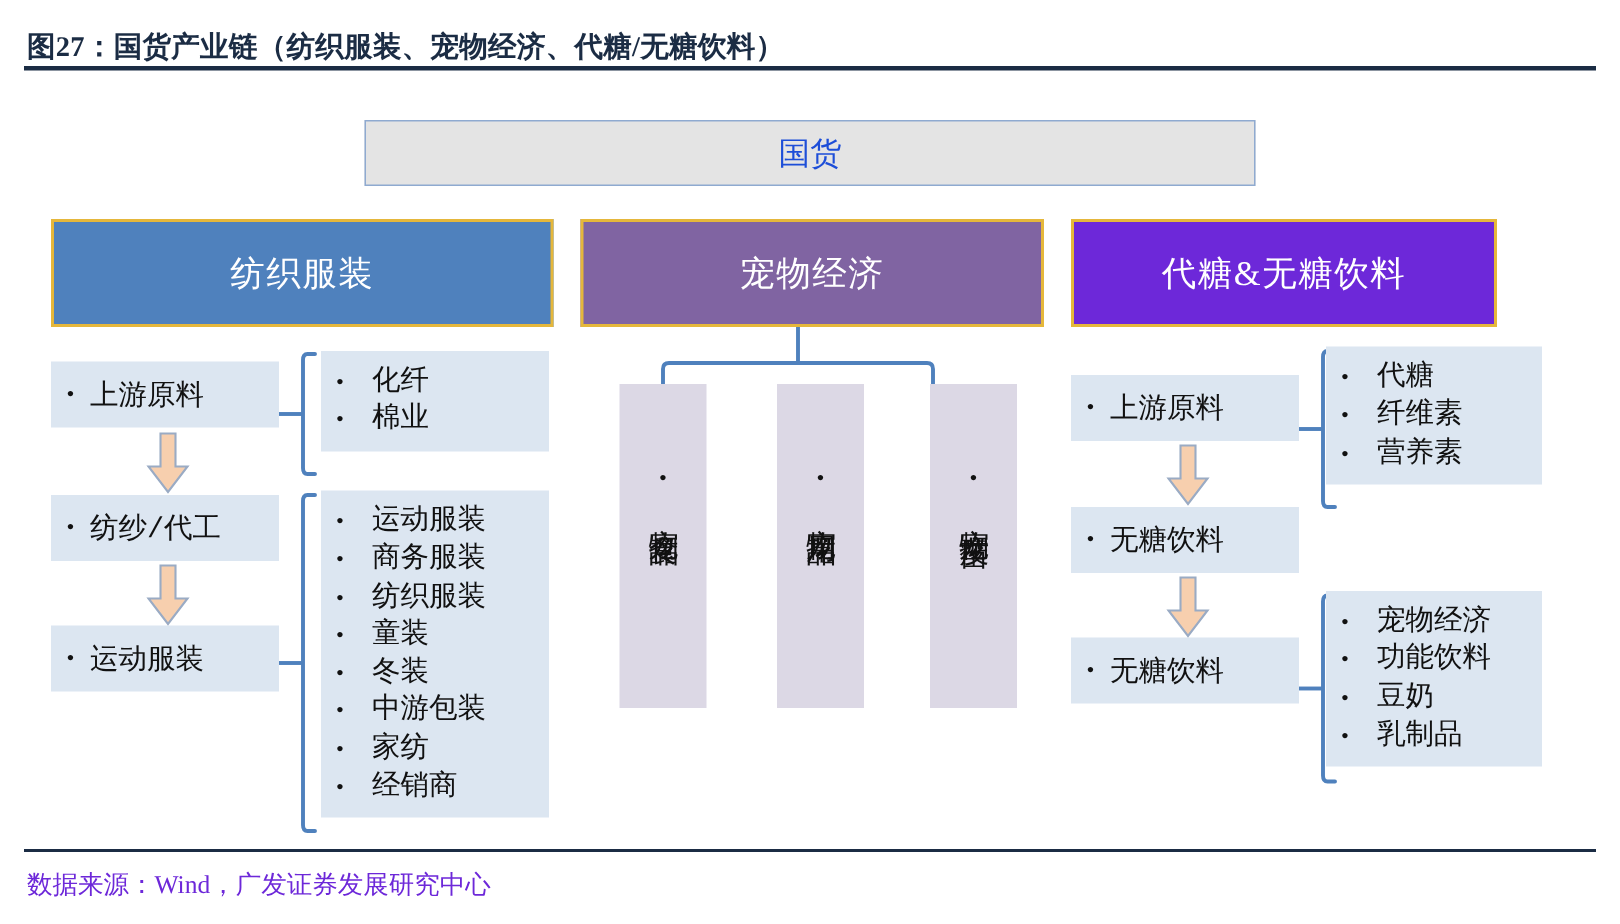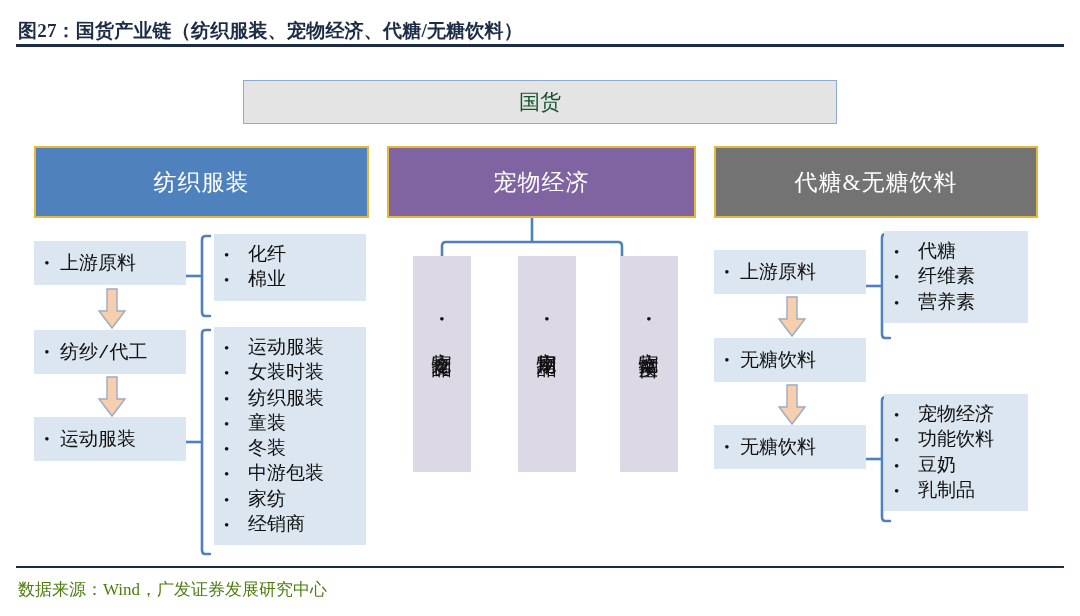--- a/index.html
+++ b/index.html
@@ -43,55 +43,55 @@
     top: 566px;
     width: 1048px;
     height: 2px;
     background: #1b2c44;
   }
   .fig-source {
     position: absolute;
     left: 18px;
     top: 578px;
     font-size: 17px;
-    color: #4d7c0f;
+    color: #6d28d9;
     white-space: nowrap;
   }
 
   
   .root-box {
     position: absolute;
     left: 243px;
     top: 80px;
     width: 594px;
     height: 44px;
     background: #e4e4e4;
     border: 1px solid #8faad0;
     display: flex;
     align-items: center;
     justify-content: center;
     font-size: 21px;
-    color: #14532d;
+    color: #1d4ed8;
   }
 
   
   .cat-head {
     position: absolute;
     height: 72px;
     border: 2px solid #e5b73b;
     display: flex;
     align-items: center;
     justify-content: center;
     color: #ffffff;
     font-size: 23px;
     letter-spacing: 1px;
   }
   .cat-head.c1 { left: 34px;  top: 146px; width: 335px; background: #4f81bd; }
   .cat-head.c2 { left: 387px; top: 146px; width: 309px; background: #8064a2; }
-  .cat-head.c3 { left: 714px; top: 146px; width: 324px; background: #737373; }
+  .cat-head.c3 { left: 714px; top: 146px; width: 284px; background: #6d28d9; }
 
   
   .node {
     position: absolute;
     display: flex;
     align-items: center;
     background: #dce6f1;
     font-size: 19px;
     color: #111111;
   }
@@ -264,21 +264,21 @@
     </div>
   </div>
 
   <div class="sublist sub-l2">
     <div class="li">
       <span class="bullet">•</span>
       <span>运动服装</span>
     </div>
     <div class="li">
       <span class="bullet">•</span>
-      <span>女装时装</span>
+      <span>商务服装</span>
     </div>
     <div class="li">
       <span class="bullet">•</span>
       <span>纺织服装</span>
     </div>
     <div class="li">
       <span class="bullet">•</span>
       <span>童装</span>
     </div>
     <div class="li">

